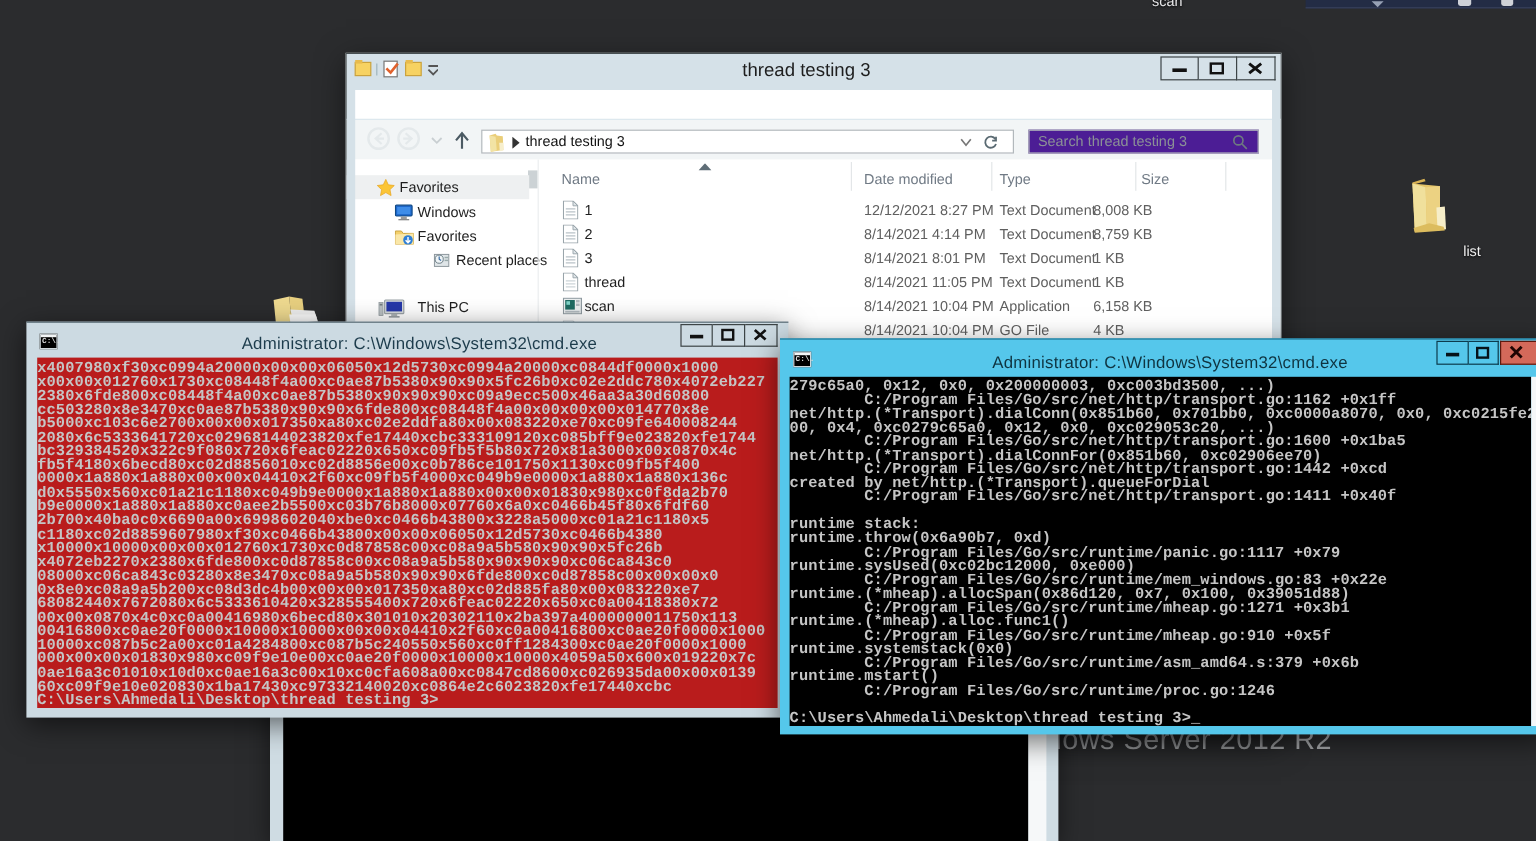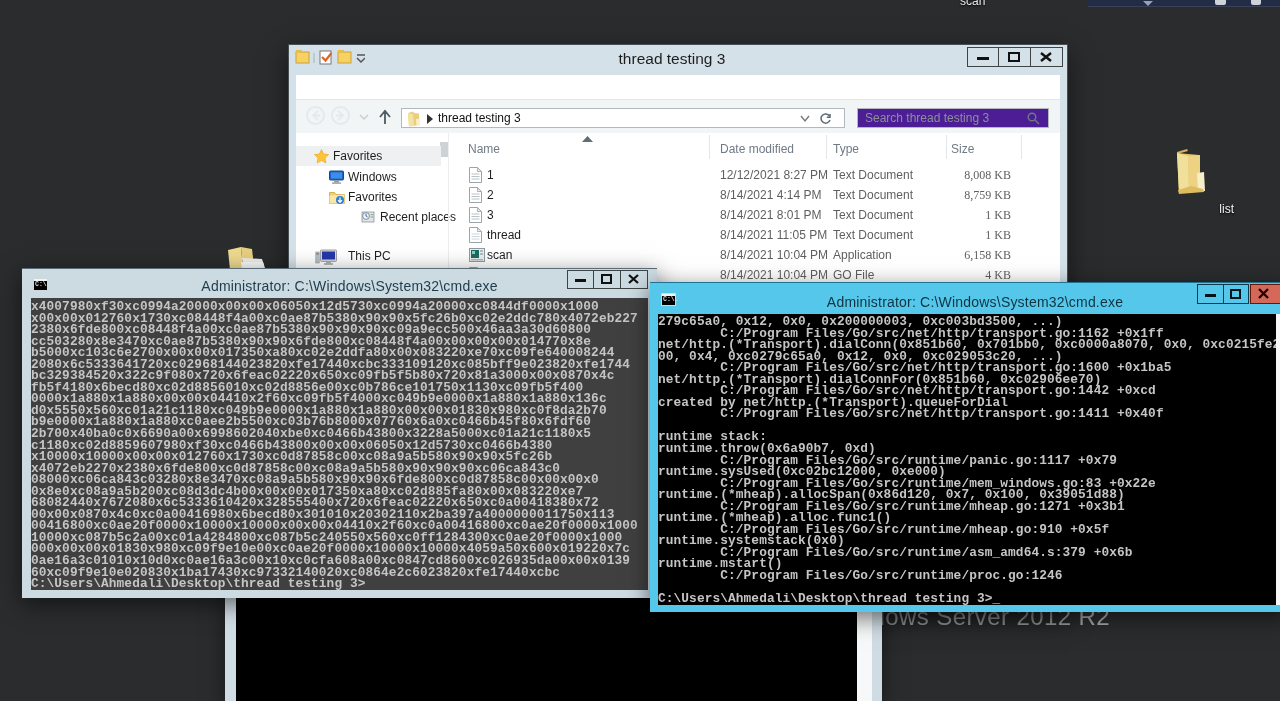--- a/index.html
+++ b/index.html
@@ -36,30 +36,30 @@
 .lprow { position:absolute; left:0; width:100%; height:20px; line-height:20px; }
 .lprow .txt { position:absolute; left:59px; }
 .lprow .ic { position:absolute; left:40px; top:3px; }
 #filelist { position:absolute; left:160px; top:0; right:0; height:100%; font-size:12px; }
 .hdr { position:absolute; white-space:nowrap; top:9px; color:#707a85; font-size:12px; }
 .hsep { position:absolute; top:2px; height:24px; width:1px; background:#e3e6e8; }
 .frow { position:absolute; left:0; width:100%; height:20px; white-space:nowrap; line-height:20px; color:#5f5f5f; }
 .frow .nm { position:absolute; left:38px; color:#1e1e1e; }
 .frow .dt { position:absolute; left:271px; }
 .frow .tp { position:absolute; left:384px; }
-.frow .sz { position:absolute; left:462px; width:100px; text-align:right;font-family:Liberation Serif, serif; }
+.frow .sz { position:absolute; left:462px; width:100px; text-align:left; }
 .frow .fic { position:absolute; left:20px; top:2px; }
 
 #blackwin { left:225px; top:400px; width:657px; height:301px; background:#cfdce3; box-shadow:0 6px 20px rgba(0,0,0,.5); }
 #blackwin .content { position:absolute; left:11px; top:10px; width:621px; height:291px; background:#000; }
 #blackwin .sbar { position:absolute; right:10px; top:10px; width:15px; height:291px; background:#f6f8f9; }
 #cmd1 { left:22px; top:268px; width:635px; height:330px; background:#ccdae2; border-top:1px solid #5a6d76; box-shadow:0 6px 22px rgba(0,0,0,.55); }
 #cmd1 .tbar { position:absolute; left:0; top:0; width:100%; height:29px; }
 #cmd1 .title { position:absolute; left:20px; right:0; top:9px; text-align:center; font-size:14px; letter-spacing:0.2px; color:#1d3c4c; }
-#cmd1 .content { position:absolute; left:9px; top:29px; width:617px; height:292px; background:#404040; overflow:hidden; padding-top:3px; }
+#cmd1 .content { position:absolute; left:9px; top:29px; width:617px; height:292px; background:#b91c1c; overflow:hidden; padding-top:3px; }
 #cmd2 { left:650px; top:282px; width:640px; height:330px; background:#55c7eb; border-top:1px solid #1f7493; box-shadow:0 6px 22px rgba(0,0,0,.55); }
 #cmd2 .title { position:absolute; left:10px; right:0; top:11px; text-align:center; font-size:14px; letter-spacing:0.2px; color:#0f3440; }
 #cmd2 .content { position:absolute; left:8px; top:31px; width:618px; height:291px; background:#000; overflow:hidden; padding-top:2px; }
 #cmd2 .sbar { position:absolute; left:626px; top:31px; width:8px; height:291px; background:#f5f7f8; }
 pre.con { font-family:"Liberation Mono",monospace; font-size:12.8px; font-weight:bold; line-height:11.55px; color:#c5c5c5; letter-spacing:0.1px; }
 .cicon { position:absolute; width:15px; height:13px; background:#000; border:1px solid #cfd8dc; }
 .cicon i { position:absolute; left:0; top:0; right:0; height:2px; background:#f2f5f6; }
 .cicon span { position:absolute; left:1px; top:2px; color:#ddd; font-size:6.5px; font-weight:bold; font-family:"Liberation Mono",monospace; }
 </style>
 </head>

